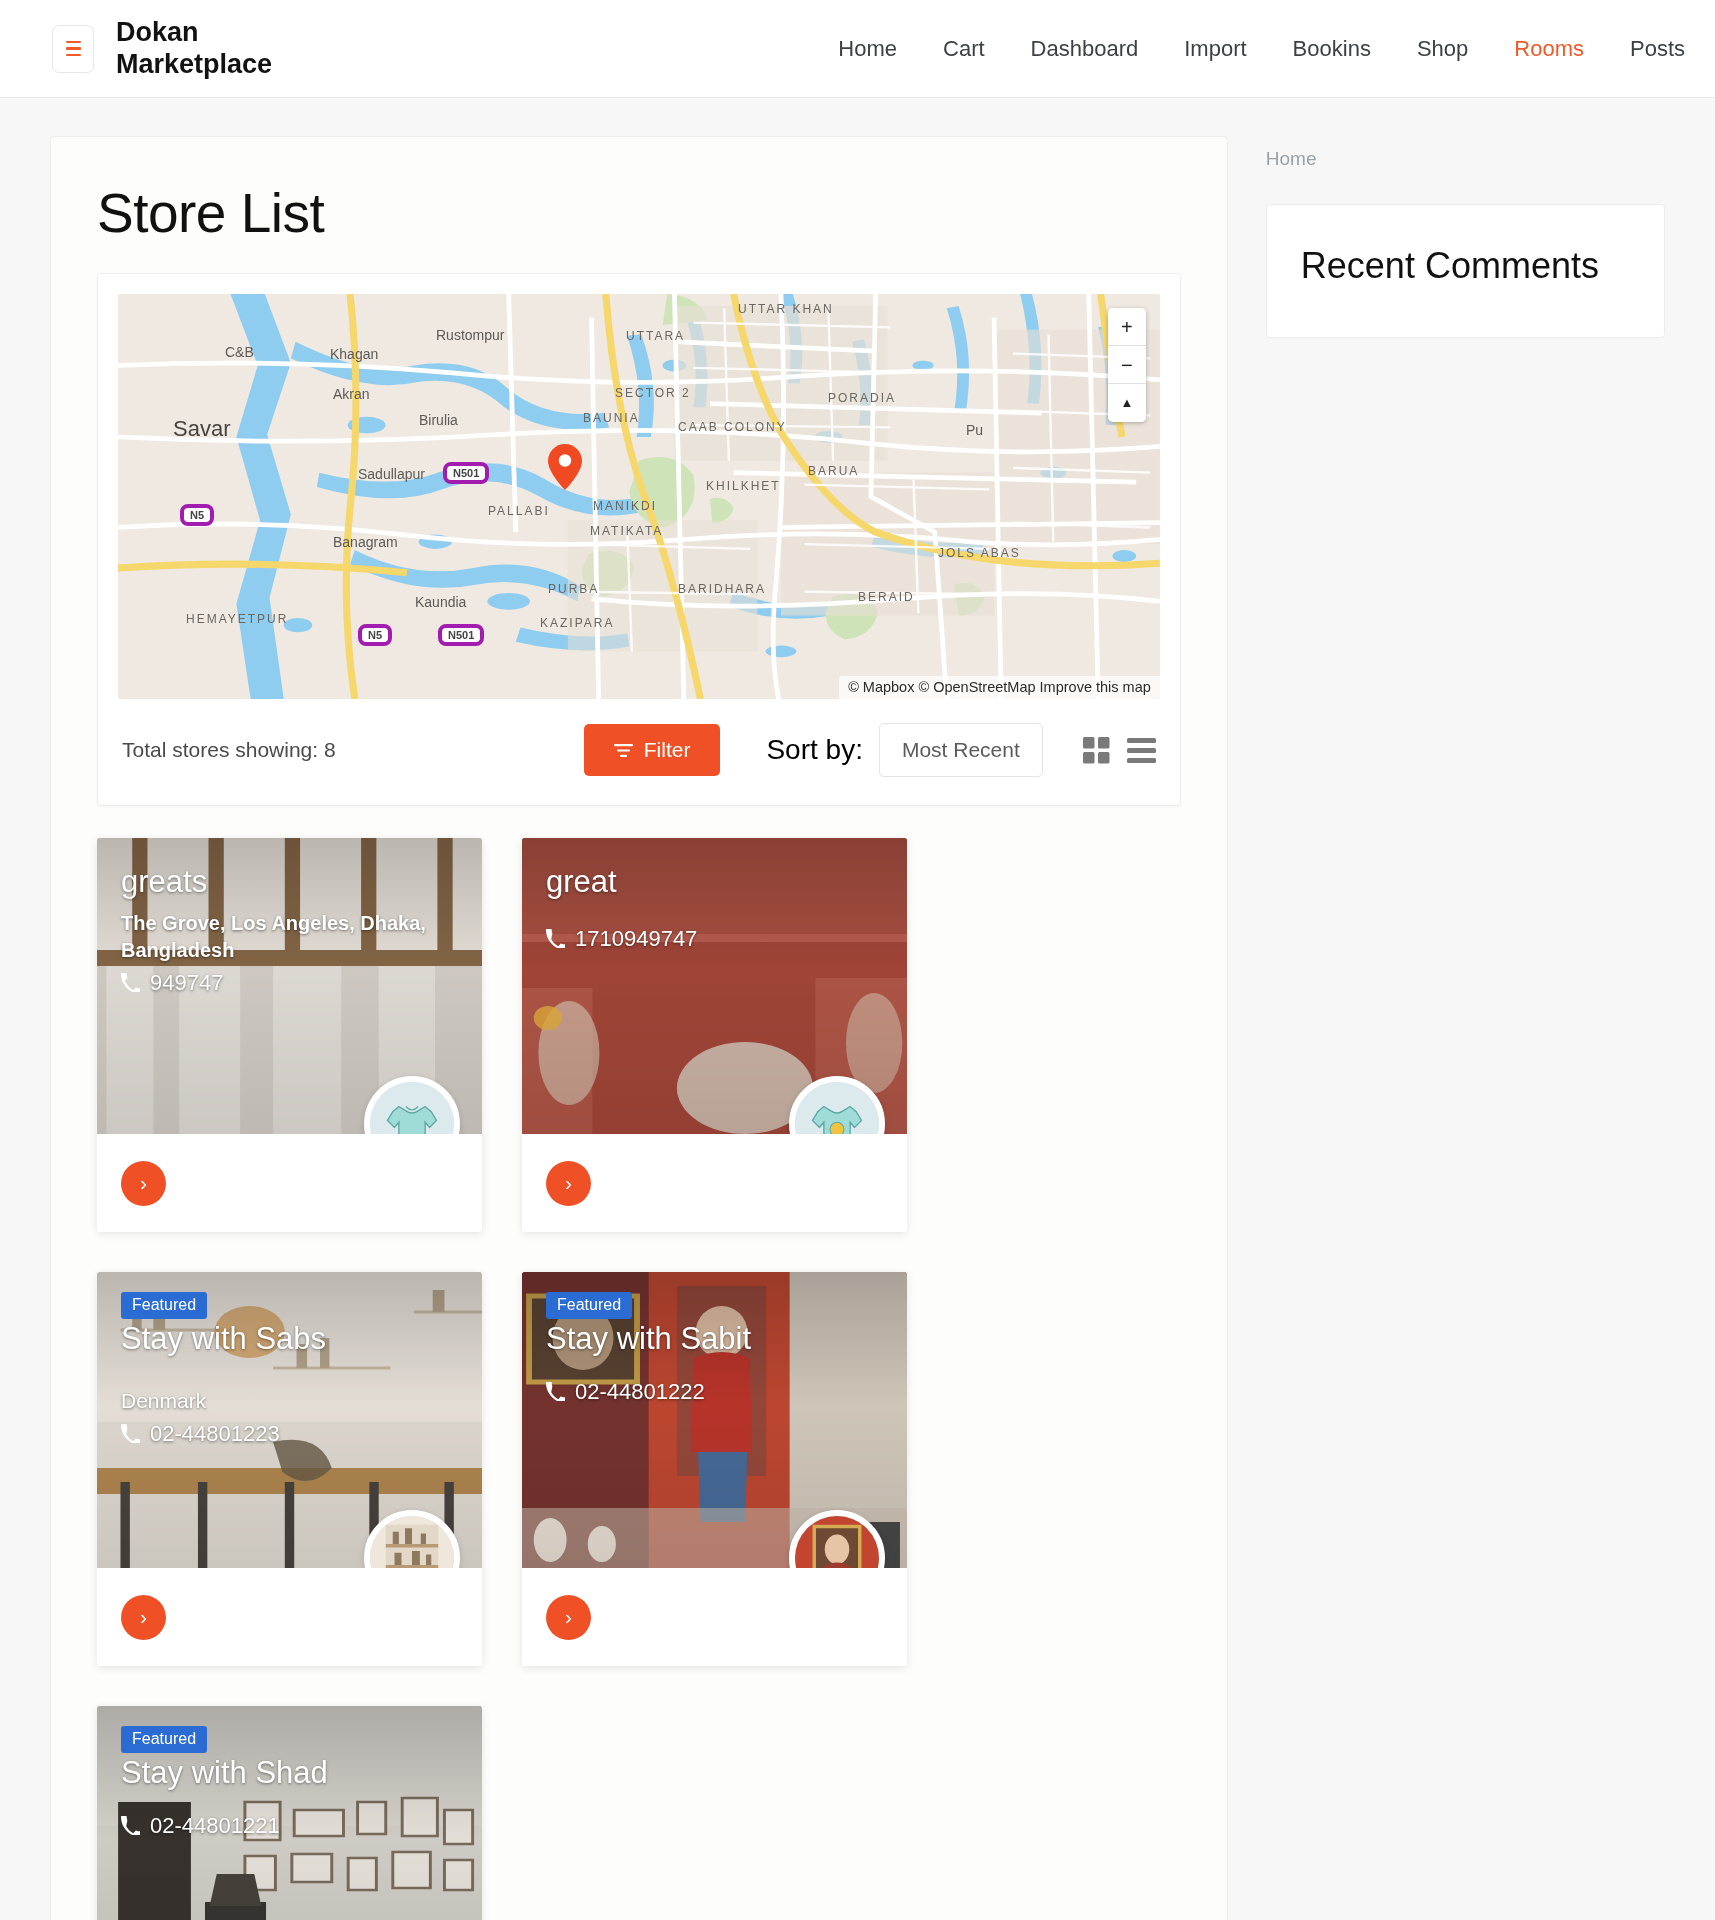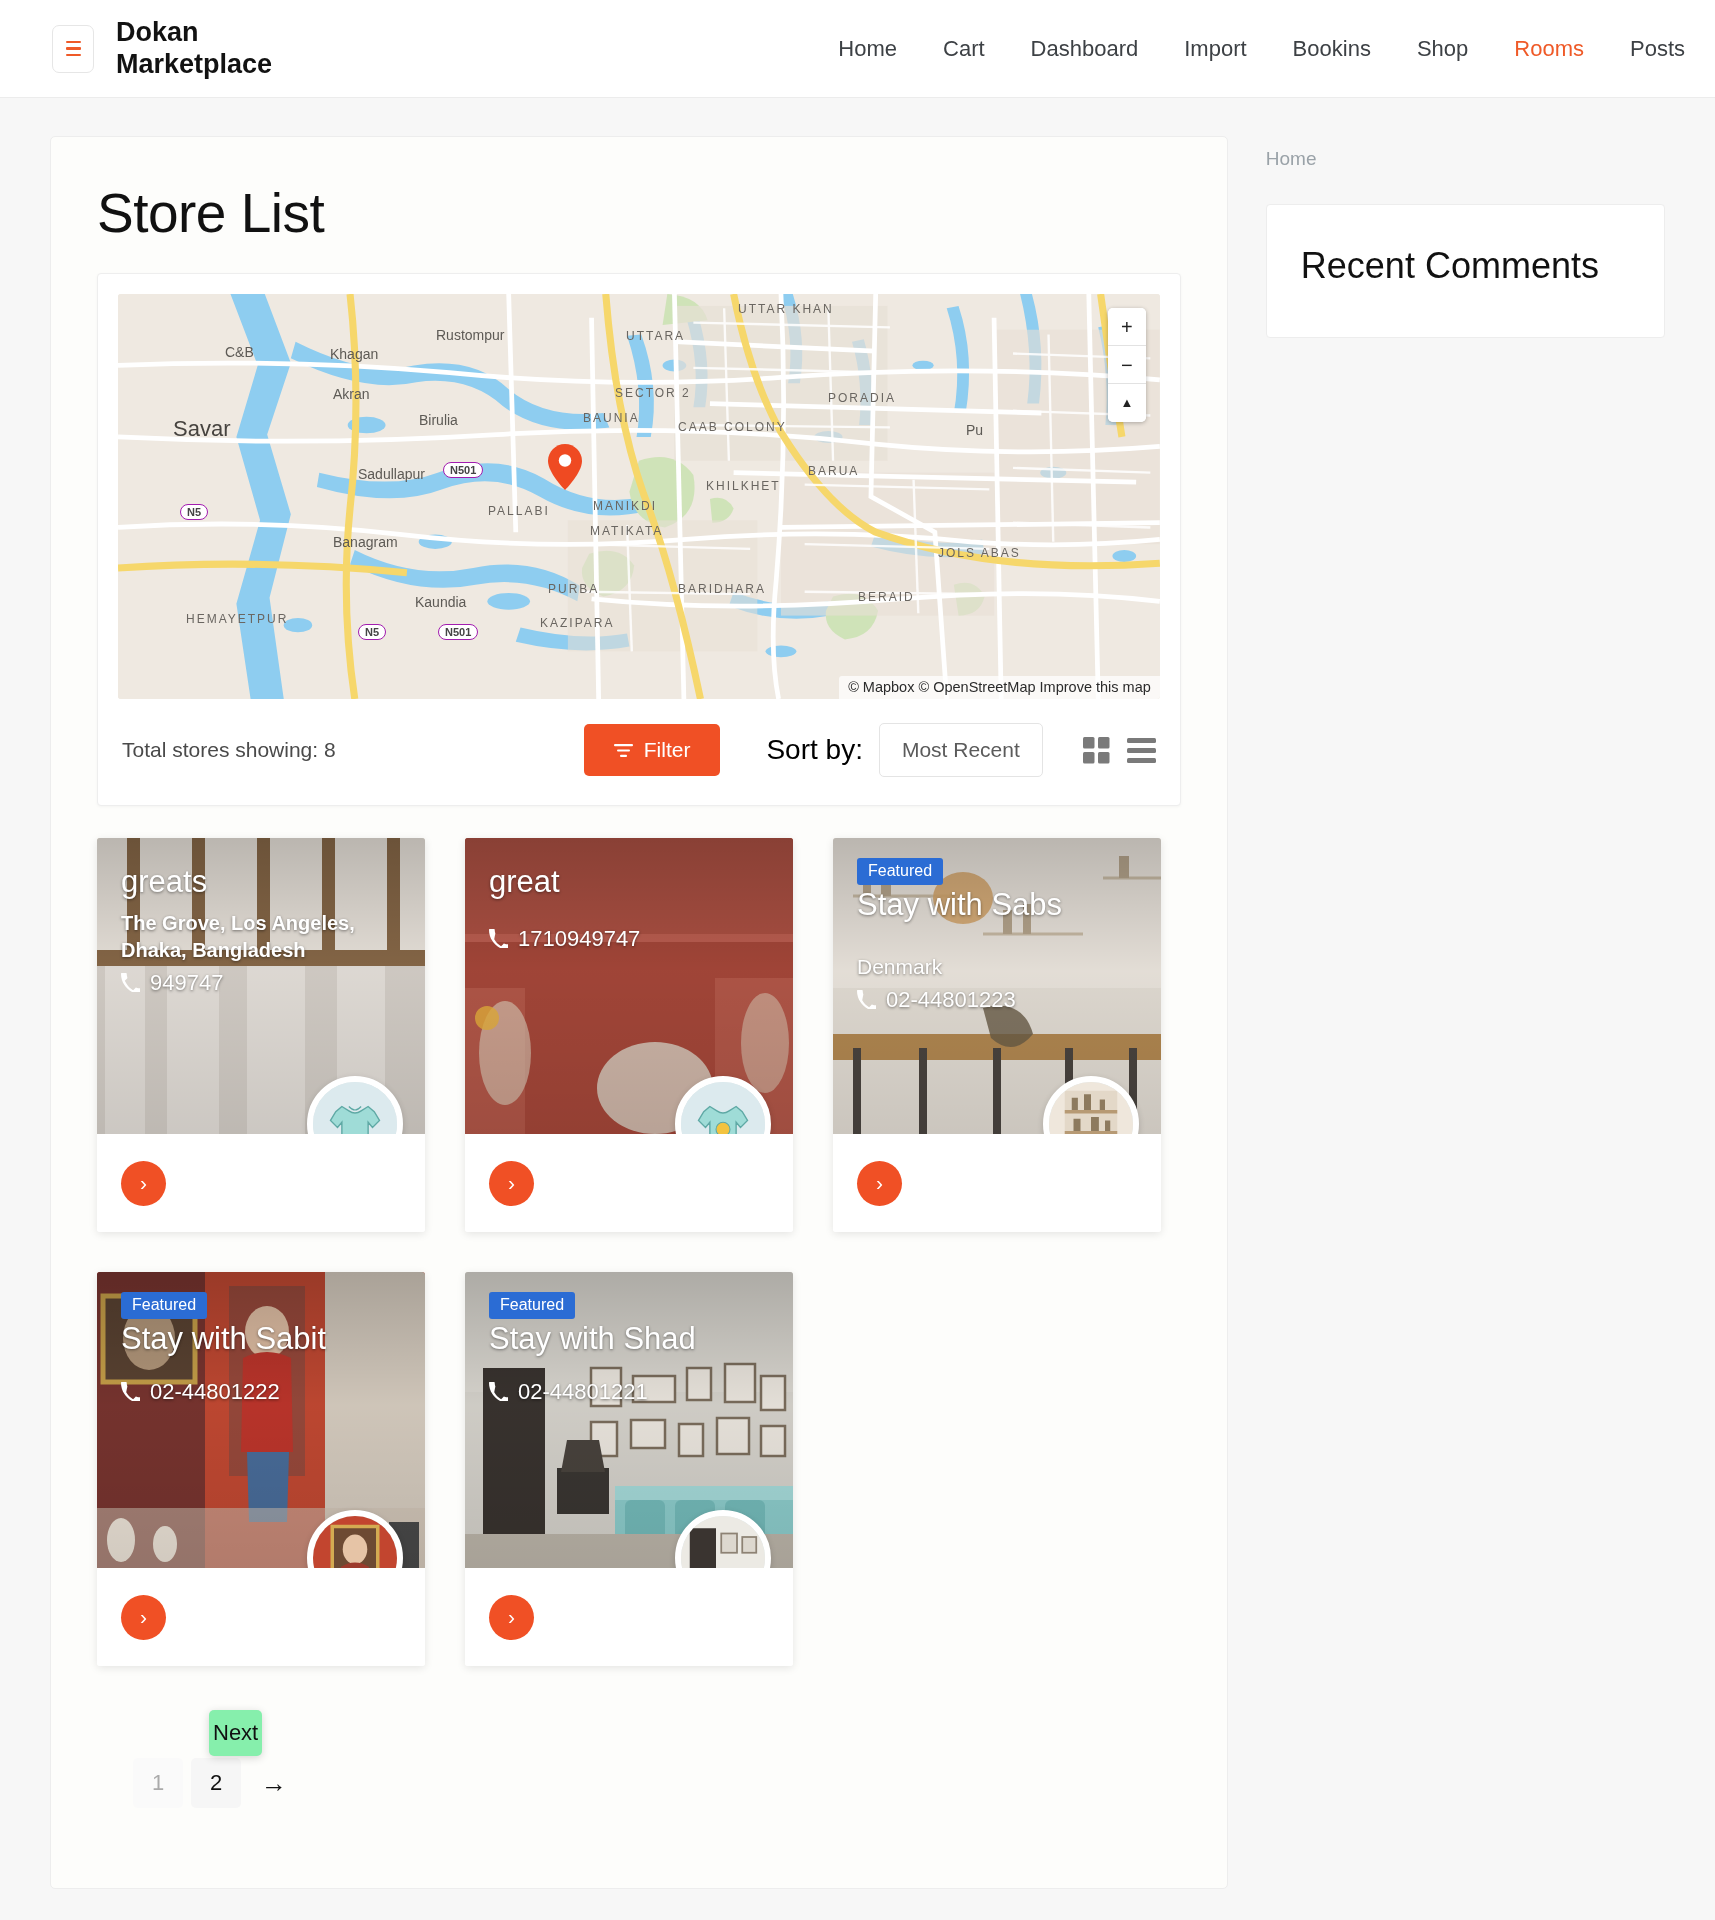--- a/index.html
+++ b/index.html
@@ -89,21 +89,21 @@
     color: #5d5a55;
     white-space: nowrap;
     pointer-events: none;
   }
   .map-label.big { font-size: 22px; color: #46433f; }
   .map-label.mid { font-size: 14px; }
   .map-label.caps { font-size: 12px; letter-spacing: 2px; color: #6a6661; }
   .map-shield {
     position: absolute;
     background: #fff;
-    border: 1px solid #a21caf;
+    border: 4px solid #a21caf;
     border-radius: 8px;
     font-size: 11px;
     color: #444;
     padding: 1px 6px;
     font-weight: bold;
   }
   .map-pin {
     position: absolute;
     left: 430px; top: 150px;
     width: 34px; height: 46px;
@@ -168,21 +168,21 @@
   .view-btn { cursor: pointer; display: block; }
 
   
   .store-grid {
     display: flex;
     flex-wrap: wrap;
     gap: 40px;
     margin-top: 30px;
   }
   .store-card {
-    width: 328px;
+    width: 385px;
     background: #fff;
     border-radius: 3px;
     box-shadow: 0 2px 9px rgba(0,0,0,0.10);
     overflow: visible;
     position: relative;
   }
   .card-banner {
     height: 296px;
     position: relative;
     overflow: hidden;

